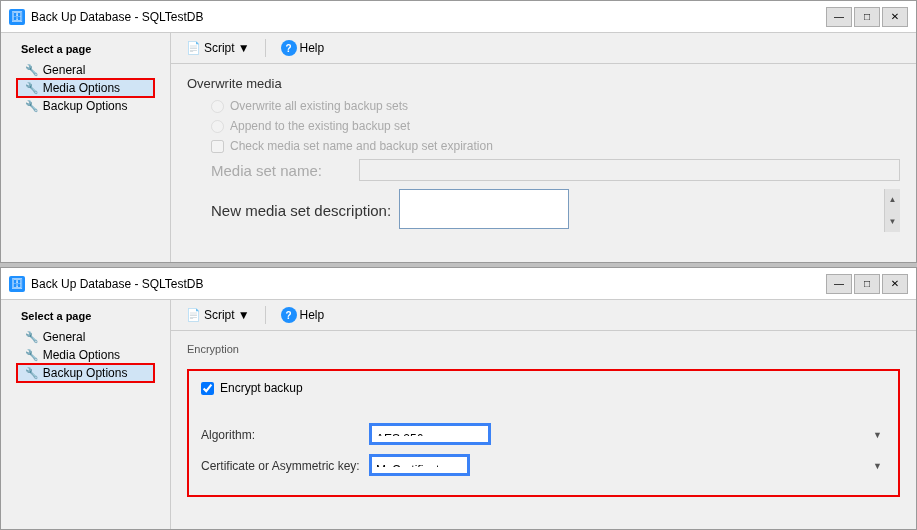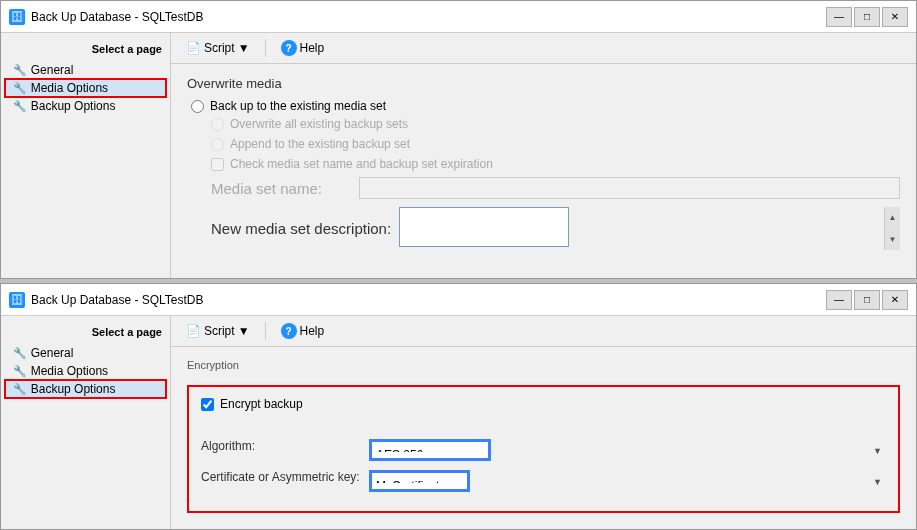--- a/index.html
+++ b/index.html
@@ -104,23 +104,22 @@
       height: 18px;
       background: #ccc;
       margin: 0 4px;
     }
 
     
     .sidebar {
       width: 170px;
       min-width: 170px;
       border-right: 1px solid #ccc;
-      padding: 8px 4px;
+      padding: 8px 16px;
       background: #f0f0f0;
-      text-align: right;
     }
 
     .sidebar-header {
       font-weight: bold;
       font-size: 11px;
       padding: 2px 4px;
       margin-bottom: 4px;
     }
 
     .sidebar-item {
@@ -296,21 +295,21 @@
     }
 
     .encryption-label {
       font-size: 11px;
       color: #555;
       margin-bottom: 14px;
     }
 
     .select-row {
       display: flex;
-      align-items: flex-start;
+      align-items: center;
       gap: 8px;
       margin-bottom: 8px;
     }
 
     .select-label {
       font-size: 12px;
       min-width: 160px;
       color: #333;
     }
 
@@ -414,24 +413,20 @@
           <span>Help</span>
         </button>
       </div>
 
       <div class="content-area">
         <div class="overwrite-section">
           <div class="section-label">Overwrite media</div>
 
           <div class="radio-group">
 
-            <div class="radio-item">
-              <input type="radio" name="overwrite1" style="">
-              <span>Back up to the existing media set</span>
-            </div>
 
             <div class="sub-options">
               <div class="radio-item disabled">
                 <input type="radio" name="overwrite_sub1" disabled="" style="">
                 <span>Overwrite all existing backup sets</span>
               </div>
               <div class="radio-item disabled">
                 <input type="radio" name="overwrite_sub1" disabled="" style="">
                 <span>Append to the existing backup set</span>
               </div>

